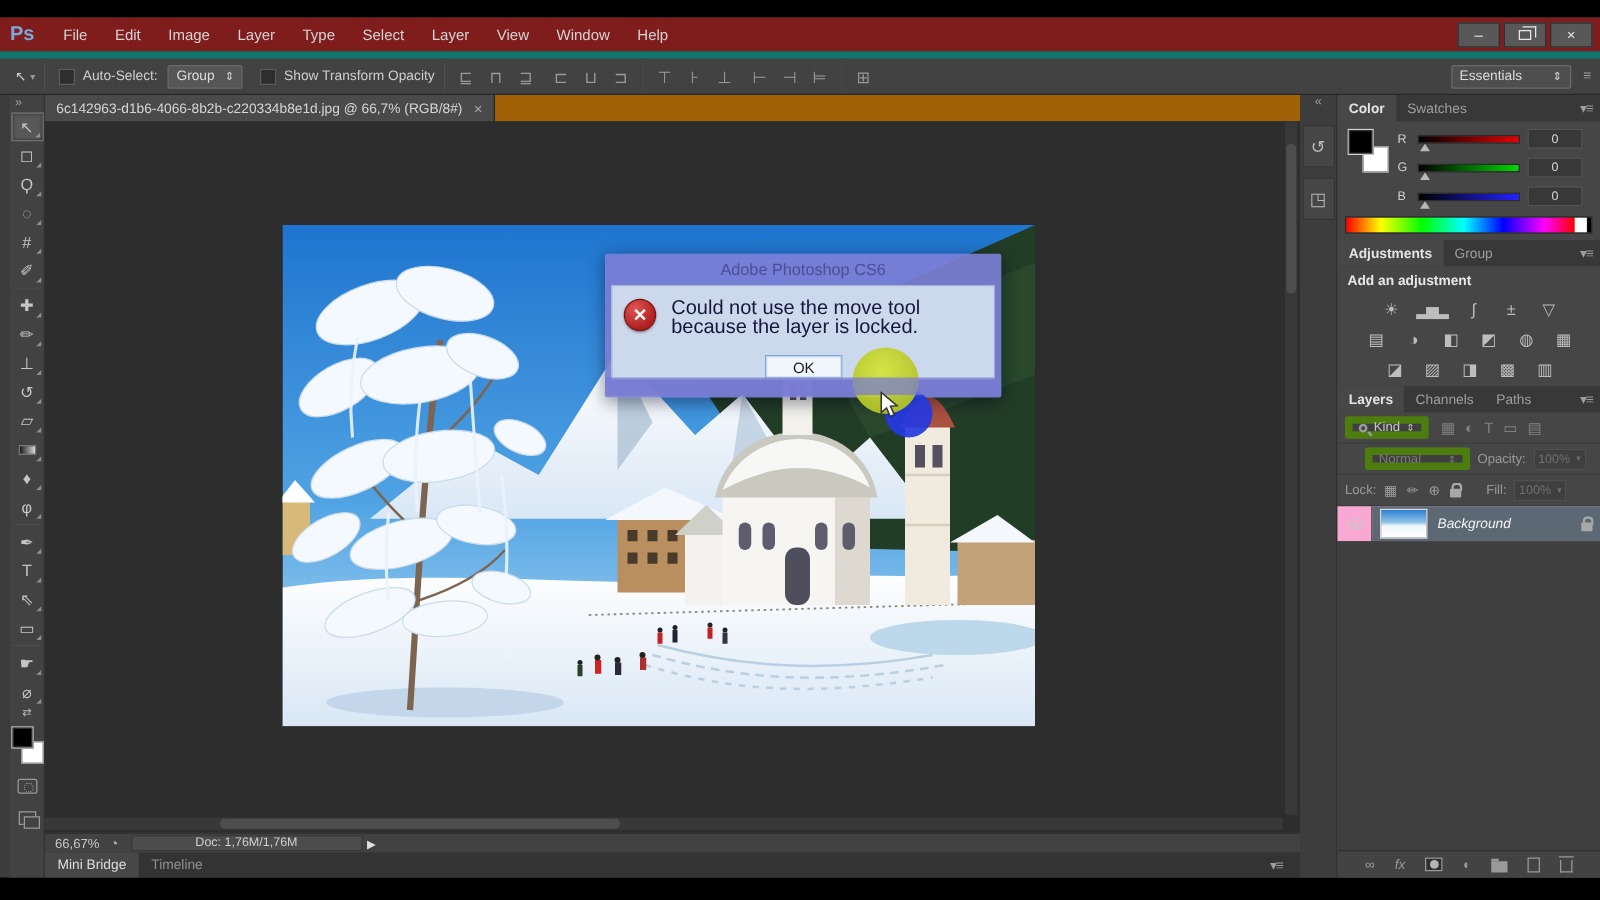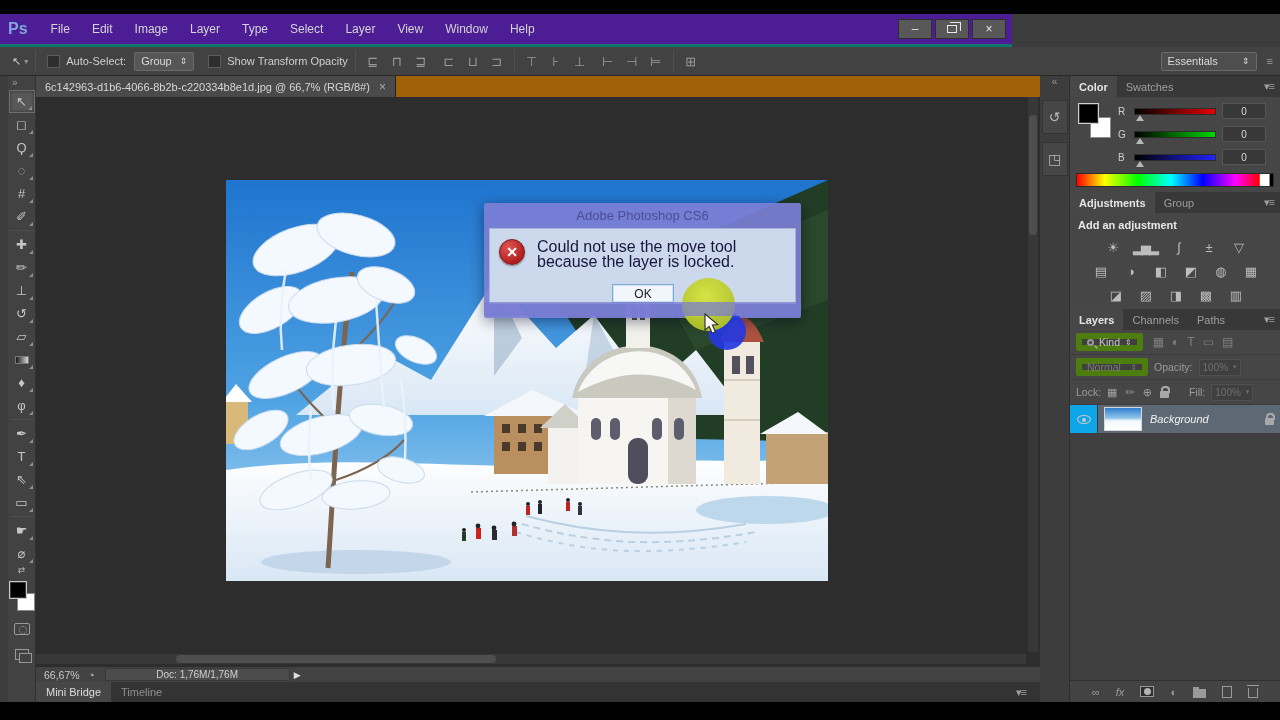--- a/index.html
+++ b/index.html
@@ -2,22 +2,22 @@
 <html><head>
 <meta charset="utf-8">
 <style>
   * { margin:0; padding:0; box-sizing:border-box; }
   html,body { width:1280px; height:720px; background:#000; overflow:hidden;
               font-family:"Liberation Sans", sans-serif; }
   #stage { position:relative; width:1280px; height:720px; background:#000; }
   #appwin { position:absolute; left:0; top:14px; width:1280px; height:688px; background:#3c3c3c; }
 
   
-  #menubar { position:absolute; left:0; top:0; width:1012px; height:33px;
-             background:#4c1d95; display:flex; align-items:center; border-bottom:3px solid #0f766e;}
+  #menubar { position:absolute; left:0; top:0; width:1280px; height:33px;
+             background:#7f1d1d; display:flex; align-items:center; border-bottom:6px solid #0f766e;}
   #pslogo { color:#7da7d9; font-weight:bold; font-size:16px; padding:0 12px 0 8px; }
   .menu-item { color:#d4d4d4; font-size:12px; padding:0 11px; cursor:default; }
   #winbtns { margin-left:auto; display:flex; gap:3px; padding-right:6px; }
   .winbtn { width:34px; height:20px; background:#585858; color:#e8e8e8; font-size:12px;
             display:flex; align-items:center; justify-content:center; border:1px solid #2e2e2e; }
   .icon-restore { width:10px; height:8px; border:1px solid #e8e8e8; position:relative; }
   .icon-restore::before { content:""; position:absolute; left:2px; top:-4px; width:10px; height:8px;
             border:1px solid #e8e8e8; border-bottom:none; border-left:none; }
 
   
@@ -152,21 +152,21 @@
                 transform:rotate(45deg); }
   .dim { color:#7a7a7a !important; }
   .filter-icons { display:flex; gap:8px; margin-left:4px; color:#808080; font-size:12px; }
   .plabel { color:#9a9a9a; font-size:10.5px; }
   .val-dd { background:#3f3f3f; border:1px solid #4f4f4f; height:17px; width:42px; color:#6f6f6f;
             font-size:10px; display:flex; align-items:center; justify-content:space-between; padding:0 3px; }
   .lockicons { display:flex; gap:8px; color:#9f9f9f; font-size:11px; align-items:center; }
   .padlock { width:9px; height:7px; background:#a8a8a8; border-radius:1px; position:relative; margin-top:4px; }
   .padlock::before { content:""; position:absolute; left:1px; top:-5px; width:5px; height:5px;
             border:2px solid #a8a8a8; border-bottom:none; border-radius:4px 4px 0 0; }
-  #layer-row { display:flex; align-items:center; height:28px; background:#0ea5e9; }
+  #layer-row { display:flex; align-items:center; height:28px; background:#f9a8d4; }
   #layer-eye { width:28px; display:flex; justify-content:center; border-right:1px solid #3a3a3a; height:100%; align-items:center;}
   .eye { width:14px; height:9px; border:1px solid #c8c8c8; border-radius:50%; position:relative; }
   .eye::after { content:""; position:absolute; left:4px; top:2px; width:4px; height:4px; background:#c8c8c8; border-radius:50%; }
   #layer-sel { flex:1; height:100%; background:#5c6974; display:flex; align-items:center; gap:8px; padding:0 6px; }
   #layer-thumb { width:38px; height:24px; border:1px solid #d8d8d8;
        background:linear-gradient(180deg,#2e7fd0 0%,#8fc3e8 45%,#f2f7fb 58%,#ffffff 100%); }
   #layer-name { color:#f2f2f2; font-size:11px; font-style:italic; flex:1; }
   #layers-empty { flex:1; background:#3f3f3f; }
   #layers-footer { height:22px; background:#434343; border-top:1px solid #2f2f2f; display:flex;
        align-items:center; justify-content:center; gap:16px; color:#9a9a9a; font-size:11px; }
@@ -566,21 +566,21 @@
           </span>
           <span class="filter-icons">
             <span>▦</span>
             <span>◐</span>
             <span>T</span>
             <span>▭</span>
             <span>▤</span>
           </span>
         </div>
         <div class="lrow">
-          <span class="mini-dd" style="width:72px;justify-content:space-between;">
+          <span class="mini-dd" style="width:84px;justify-content:space-between;margin-left:16px;">
             <span class="dim">Normal</span>
             <span style="font-size:8px;" class="dim">⇕</span>
           </span>
           <span class="plabel">Opacity:</span>
           <span class="val-dd">
             <span>100%</span>
             <span style="font-size:7px;">▾</span>
           </span>
         </div>
         <div class="lrow">

